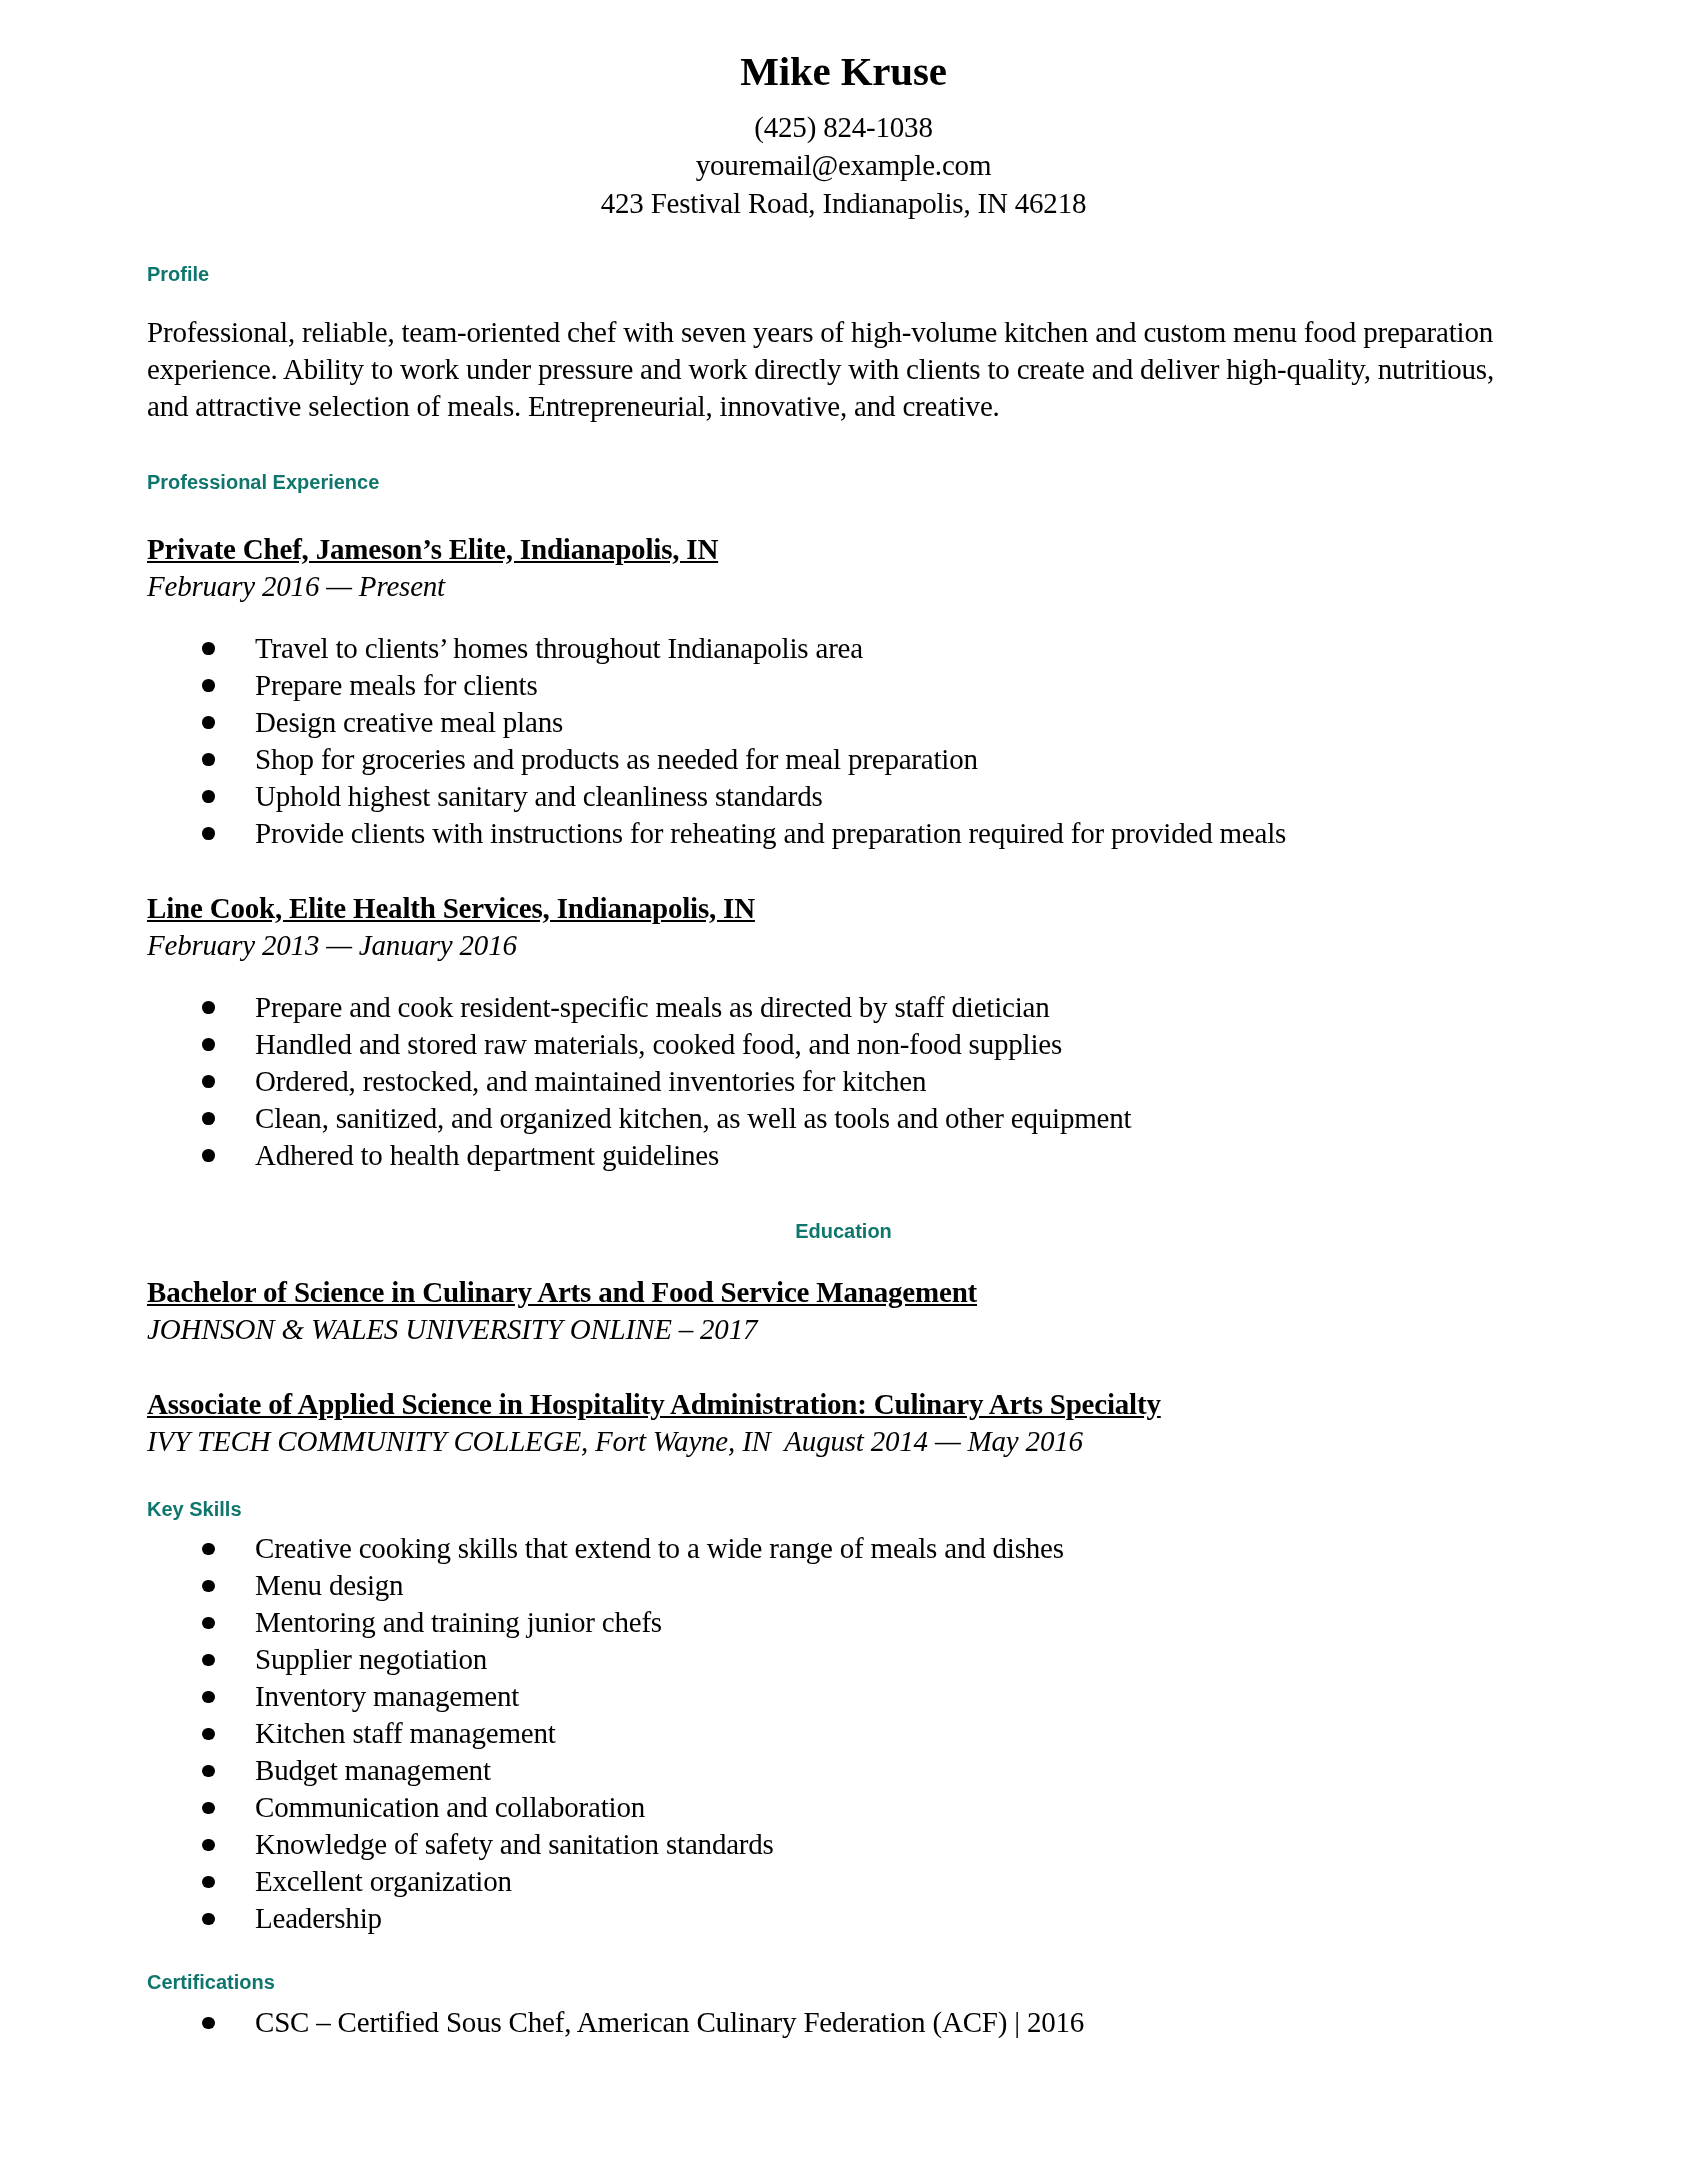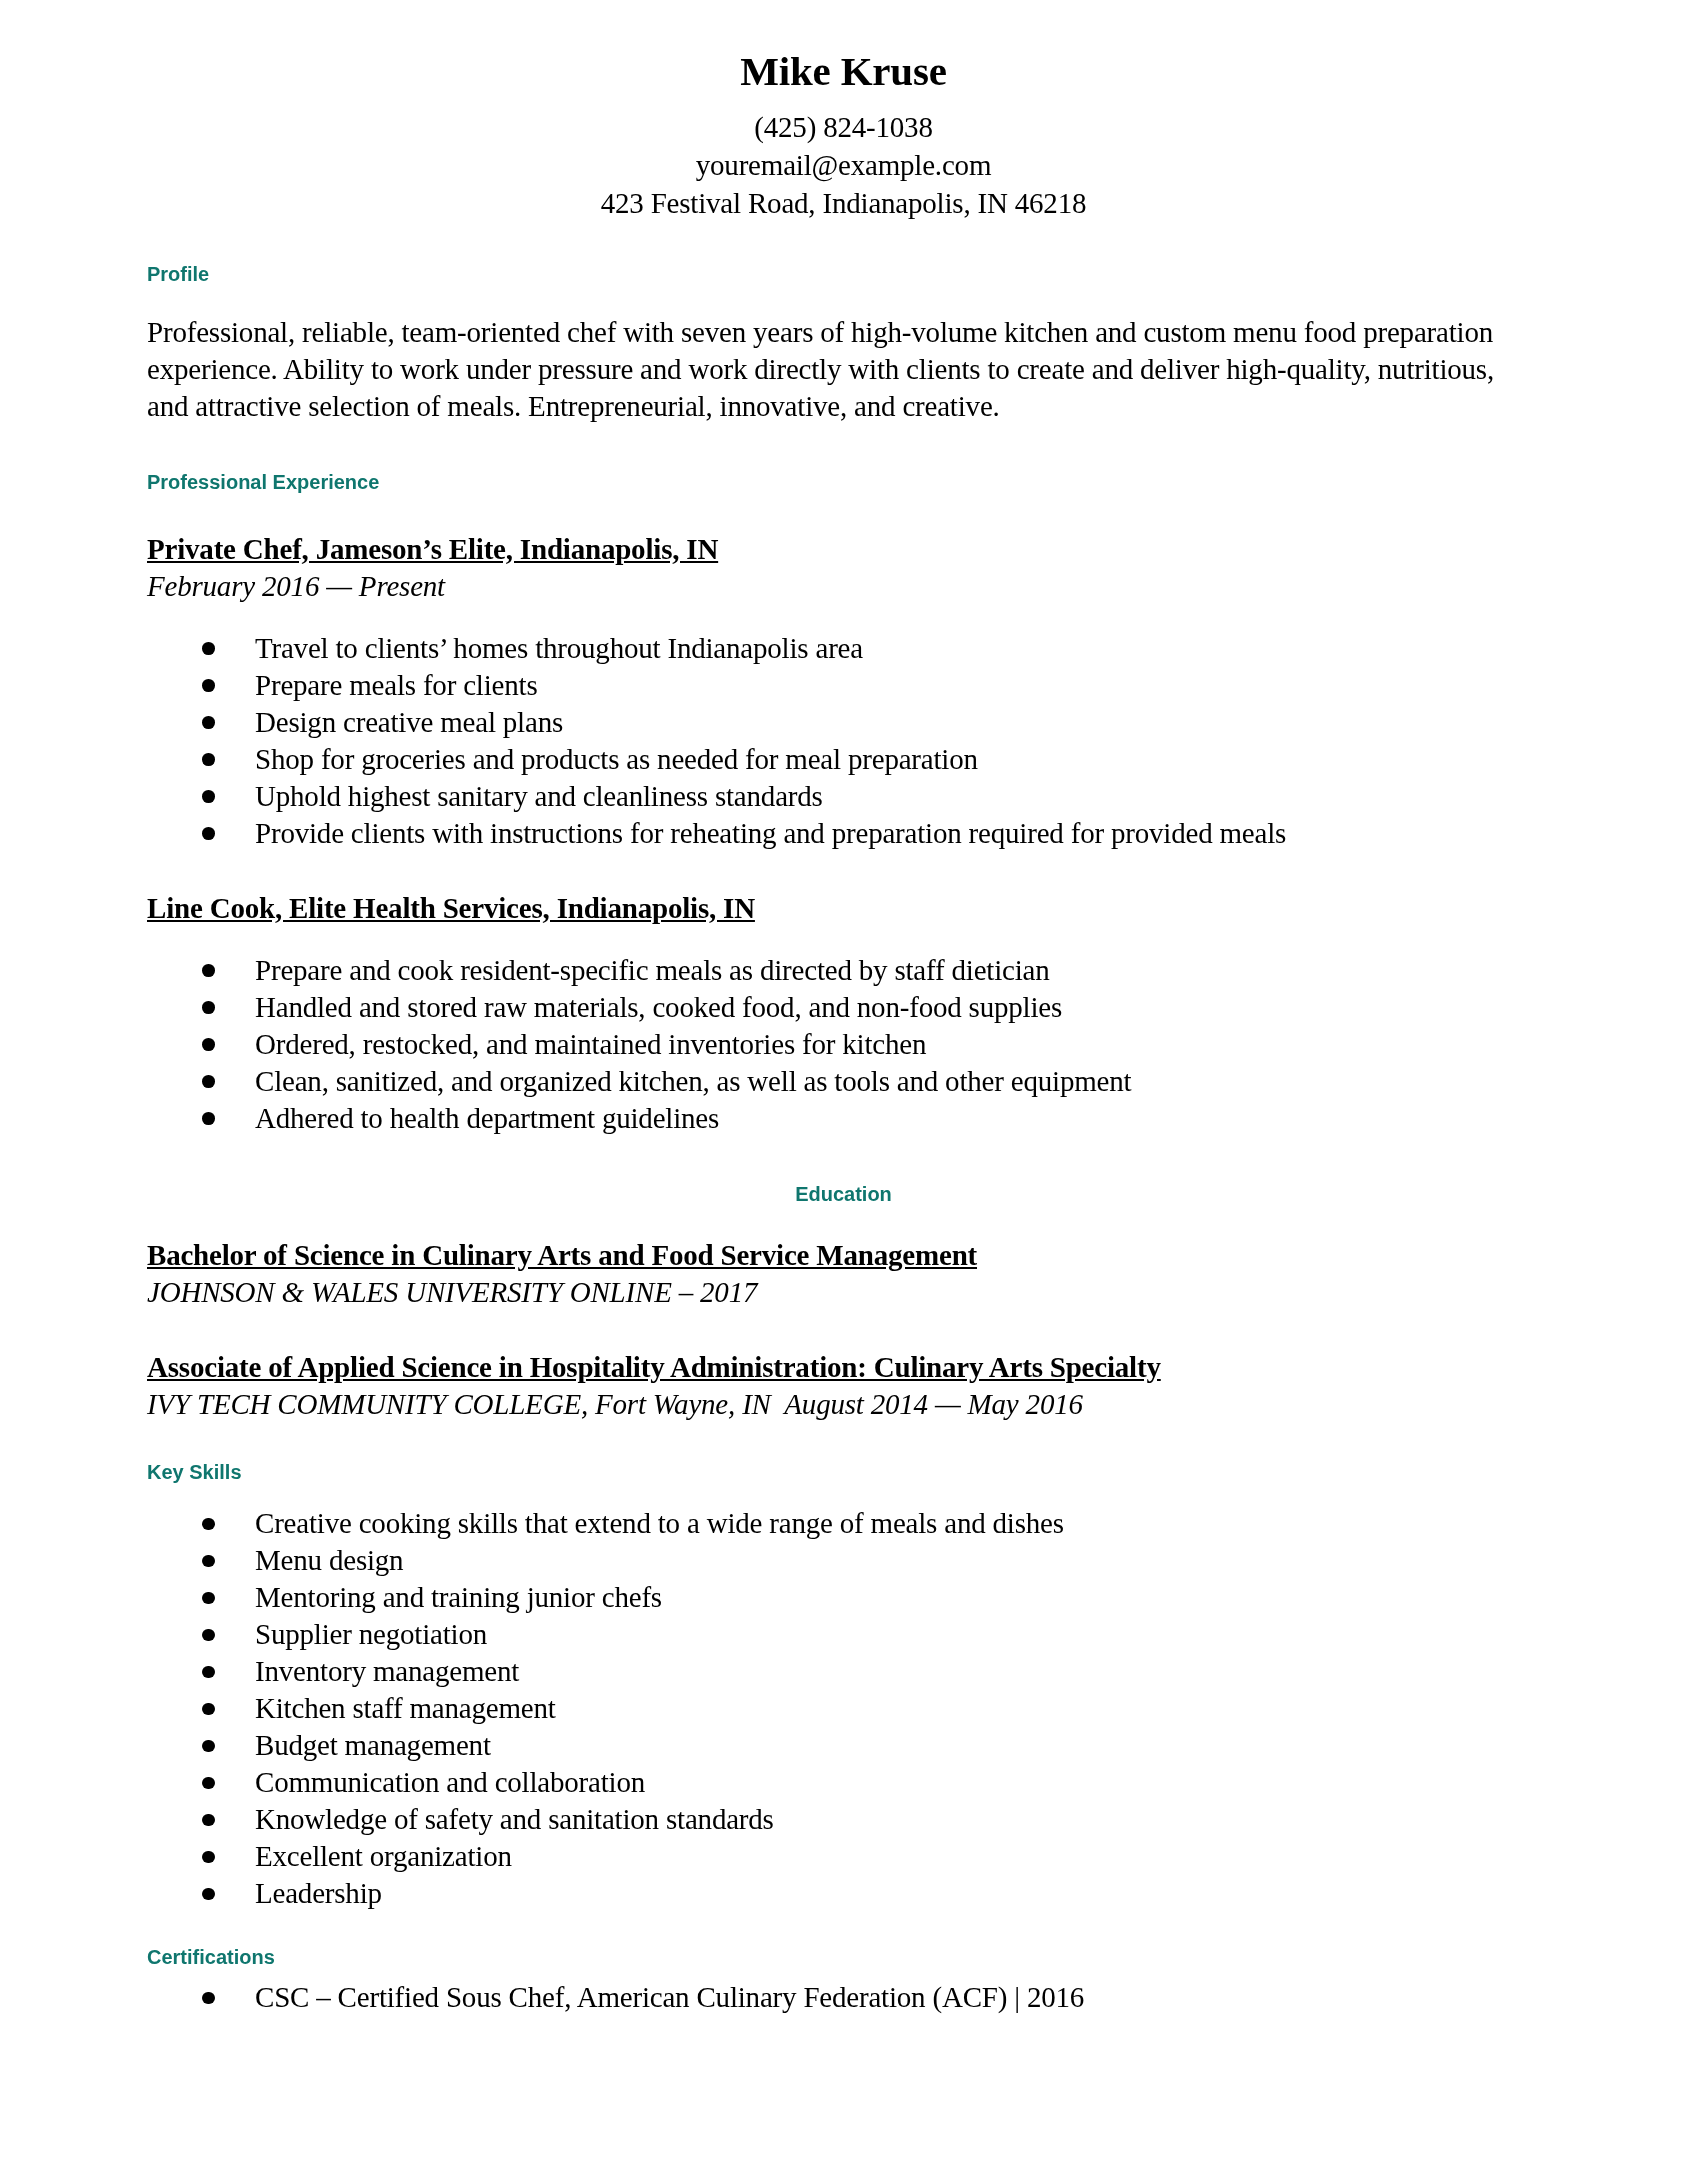--- a/index.html
+++ b/index.html
@@ -31,21 +31,21 @@
     font-family: "Liberation Sans", sans-serif;
     font-weight: bold;
     font-size: 20px;
     line-height: 33px;
     color: #0f766e;
     letter-spacing: 0;
   }
   .sec--profile { margin: 36px 0 22.5px 0; }
   .sec--pe      { margin: 41px 0 32px 0; }
   .sec--edu     { margin: 41px 0 26.5px 0; text-align: center; }
-  .sec--skills  { margin: 33px 0 16px 0; }
+  .sec--skills  { margin: 33px 0 4px 0; }
   .sec--cert    { margin: 29px 0 5.3px 0; }
 
   
   .profile-text { margin: 0; }
 
   .job-title, .degree-title { font-weight: bold; text-decoration: underline; }
   .job-dates, .degree-school { font-style: italic; }
   .degree-school { white-space: pre-wrap; }
   .block--spaced { margin-top: 38px; }
 
@@ -94,20 +94,21 @@
     <li>Prepare meals for clients</li>
     <li>Design creative meal plans</li>
     <li>Shop for groceries and products as needed for meal preparation</li>
     <li>Uphold highest sanitary and cleanliness standards</li>
     <li>Provide clients with instructions for reheating and preparation required for provided meals</li>
   </ul>
 </div>
 
 <div class="block--spaced">
   <div class="job-title">Line Cook, Elite Health Services, Indianapolis, IN</div>
+  <div class="job-dates">February 2013 — January 2016</div>
   <ul class="bullets">
     <li>Prepare and cook resident-specific meals as directed by staff dietician</li>
     <li>Handled and stored raw materials, cooked food, and non-food supplies</li>
     <li>Ordered, restocked, and maintained inventories for kitchen</li>
     <li>Clean, sanitized, and organized kitchen, as well as tools and other equipment</li>
     <li>Adhered to health department guidelines</li>
   </ul>
 </div>
 
 <div class="sec sec--edu">Education</div>

